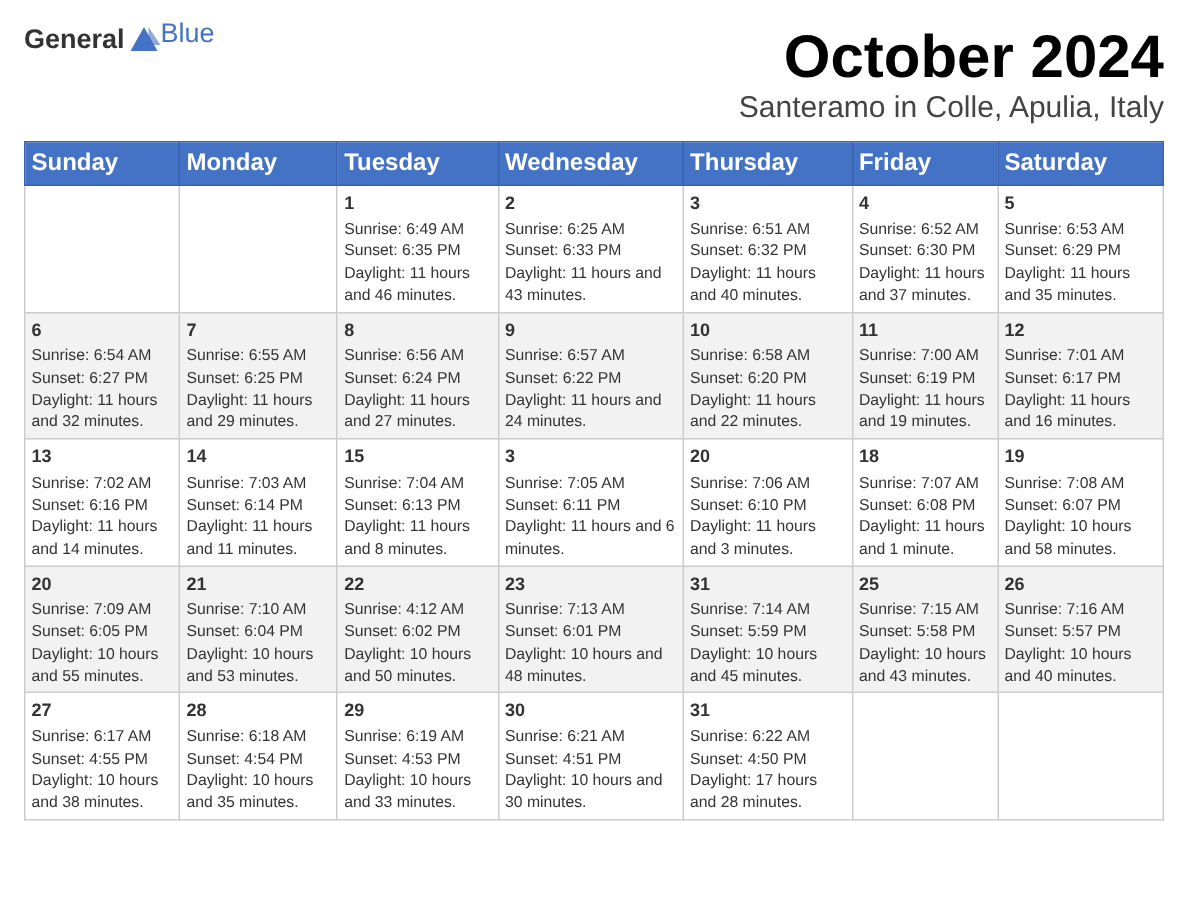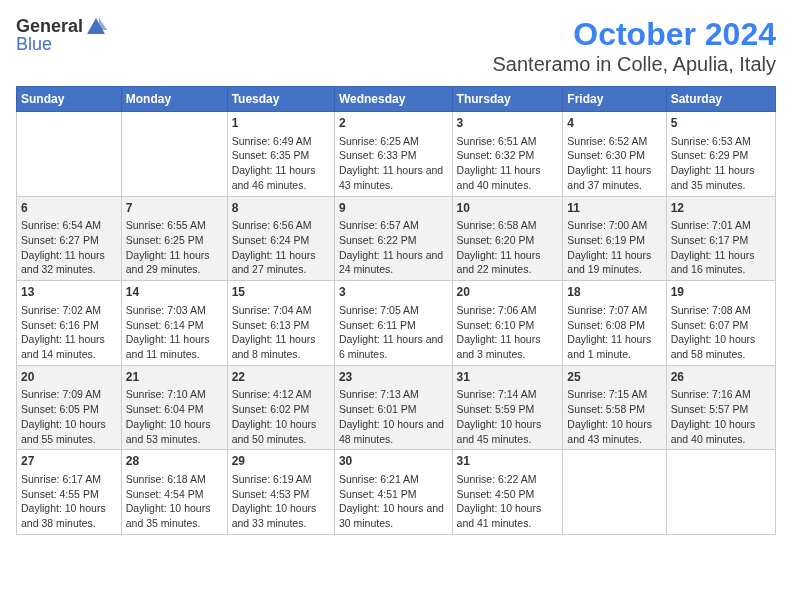--- a/index.html
+++ b/index.html
@@ -11,49 +11,49 @@
       padding: 16px;
     }
     .header {
       display: flex;
       justify-content: space-between;
       align-items: flex-start;
       margin-bottom: 10px;
     }
     .logo {
       display: flex;
-      flex-direction: column;
+      flex-direction: row;
       font-size: 18px;
       font-weight: bold;
       line-height: 1.2;
     }
     .title-block {
       text-align: right;
     }
     .title-block h1 {
-      font-size: 32px;
+      font-size: 40px;
       font-weight: bold;
-      color: #3b82f6;
+      color: #000000;
     }
     .title-block h2 {
       font-size: 20px;
       font-weight: normal;
       color: #444;
     }
     table {
       width: 100%;
       border-collapse: collapse;
       font-size: 11px;
     }
     thead tr th {
       background-color: #4472c4;
       color: #fff;
       padding: 5px 4px;
       text-align: left;
-      font-size: 12px;
+      font-size: 16px;
       border: 1px solid #3a62b0;
     }
     tbody tr td {
       border: 1px solid #ccc;
       vertical-align: top;
       padding: 3px 4px;
       min-height: 80px;
       height: 80px;
       color: #333;
       font-size: 10.5px;
@@ -293,19 +293,19 @@
         <td>
           <span class="day-number">30</span>
           <div>Sunrise: 6:21 AM</div>
           <div>Sunset: 4:51 PM</div>
           <div>Daylight: 10 hours and 30 minutes.</div>
         </td>
         <td>
           <span class="day-number">31</span>
           <div>Sunrise: 6:22 AM</div>
           <div>Sunset: 4:50 PM</div>
-          <div>Daylight: 10 hours and 41 minutes.</div>
+          <div>Daylight: 17 hours and 28 minutes.</div>
         </td>
         <td style="background-color: rgb(255, 255, 255);"></td>
         <td style="background-color: rgb(255, 255, 255);"></td>
       </tr>
     </tbody>
 </table>
 
 </body></html>

